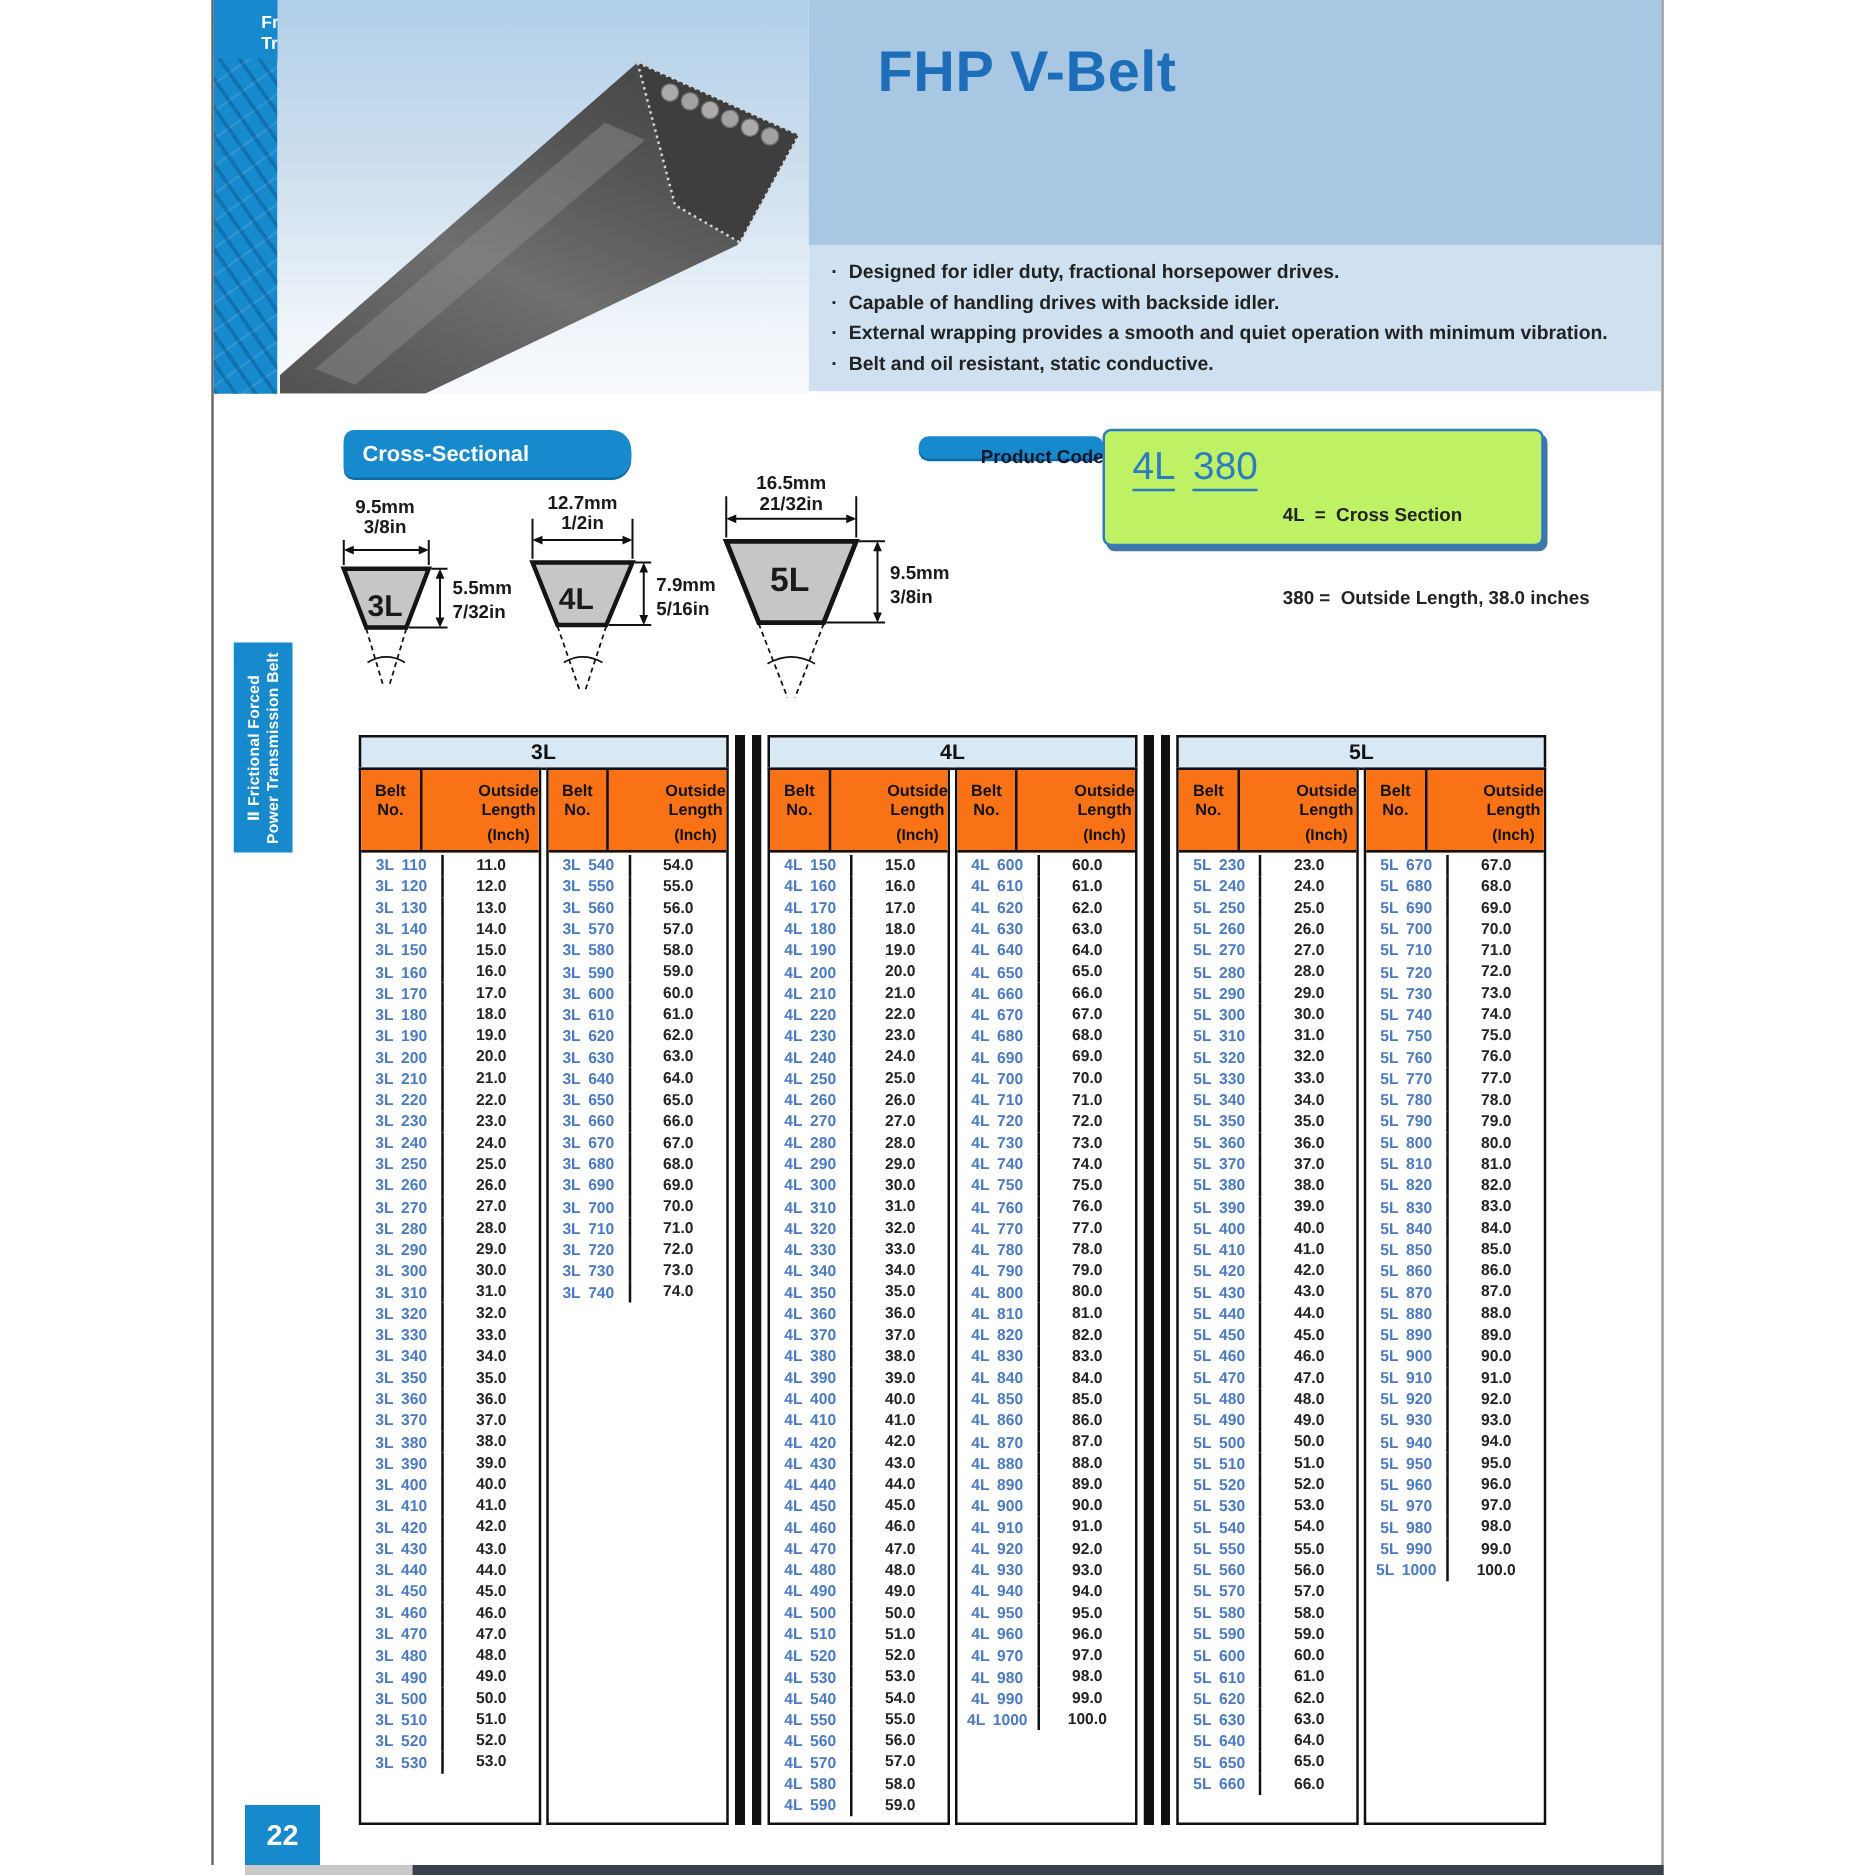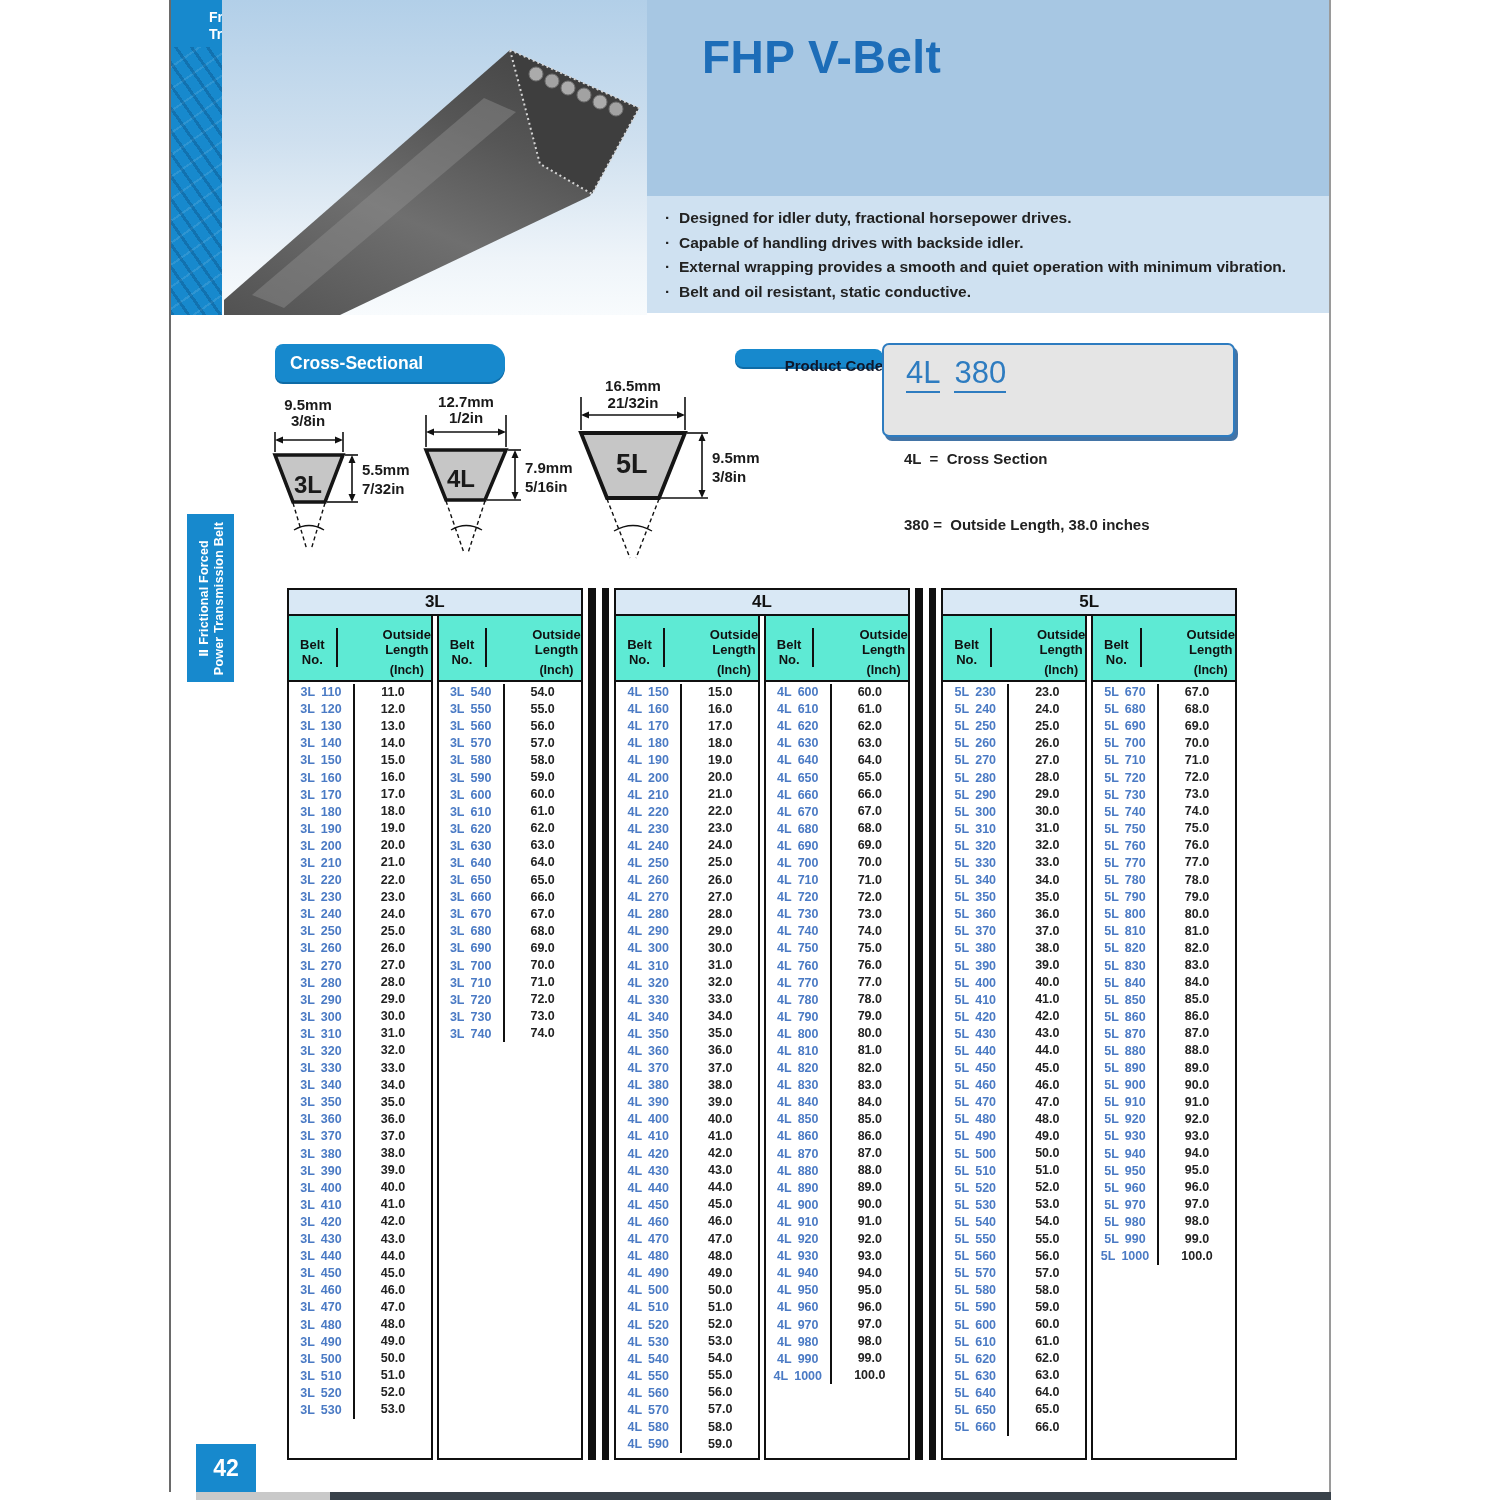--- a/index.html
+++ b/index.html
@@ -35,43 +35,43 @@
     border-radius:8px 16px 16px 8px;color:#fff;font-weight:bold;font-size:17.5px;line-height:38px;
     padding-left:15px;box-sizing:border-box;box-shadow:0 2px 0 #0e6ba6;}
   .cs-svg{position:absolute;}
   .cs-svg text{fill:#1a1a1a;font-weight:bold;}
   .dimtxt{font-size:15px;}
   .codetxt{font-size:24px;}
 
   
   .pc-pill{position:absolute;left:735px;top:349px;width:148px;height:18px;background:#1789cd;border-radius:8px;
     color:#0f172a;font-weight:bold;font-size:15px;line-height:33px;text-align:right;box-shadow:0 2px 0 #0e6ba6;}
-  .pc-box{position:absolute;left:882px;top:343px;width:353px;height:94px;background:#e5e5e5;
+  .pc-box{position:absolute;left:882px;top:343px;width:353px;height:94px;background:#bef264;
     border:2.5px solid #2e7cc0;border-radius:7px;box-sizing:border-box;
-    box-shadow:3px 4px 0 rgba(34,92,150,0.85);display:flex;align-items:flex-start;flex-direction:column;}
+    box-shadow:3px 4px 0 rgba(34,92,150,0.85);display:flex;align-items:flex-start;}
   .pc-code{margin:10px 0 0 22px;color:#2e7cc0;font-size:31px;white-space:nowrap;}
   .pc-code span{border-bottom:2.5px solid #2e7cc0;padding-bottom:1px;}
   .pc-code .sep{display:inline-block;width:14px;border:none;}
   .pc-legend{margin:13px 0 0 20px;font-size:15px;font-weight:bold;color:#222;line-height:22px;white-space:pre;}
 
   
   .side-label{position:absolute;left:187px;top:514px;width:47px;height:168px;background:#1789cd;}
   .side-label-text{position:absolute;left:-60.5px;top:60.5px;width:168px;height:47px;transform:rotate(-90deg);
     display:flex;flex-direction:column;justify-content:center;text-align:center;color:#fff;font-weight:bold;
     font-size:12.5px;line-height:15px;letter-spacing:0.2px;}
 
   
   #belt-table{position:absolute;left:287px;top:588px;width:950px;height:872px;display:flex;align-items:stretch;}
   .tgroup{width:302px;display:flex;flex-direction:column;}
   .gdivider{width:22px;margin:0 5px;background:linear-gradient(90deg,#101010 0 8px,rgba(0,0,0,0) 8px 14px,#101010 14px 22px);}
   .gtitle{height:28px;line-height:24px;text-align:center;font-weight:bold;font-size:17px;color:#111;
     background:#d9e8f5;border:2.5px solid #101010;box-sizing:border-box;}
   .subrow{flex:1;display:flex;justify-content:space-between;margin-top:-2.5px;}
   .subtable{width:146px;box-sizing:border-box;border:2.5px solid #101010;background:#fff;display:flex;flex-direction:column;}
-  .shead{display:flex;background:#5eead4;border-bottom:2.5px solid #101010;height:64px;flex:none;align-items:center;}
+  .shead{display:flex;background:#f97316;border-bottom:2.5px solid #101010;height:64px;flex:none;}
   .hcell{box-sizing:border-box;font-weight:bold;font-size:13px;color:#111;text-align:center;padding-top:9px;line-height:15px;}
   .hbelt{width:66px;border-right:2.5px solid #101010;}
   .hlen{flex:1;margin-left:45px;}
   .unit{margin-top:6px;font-size:12.5px;font-weight:bold;}
   .sbody{flex:1;display:flex;flex-direction:column;padding-top:2px;overflow:hidden;}
   .trow{display:flex;height:17.1px;flex:none;}
   .bcell{width:66px;border-right:2.5px solid #101010;box-sizing:border-box;display:flex;justify-content:center;
     align-items:center;color:#4a7ac4;font-weight:bold;font-size:12.5px;}
   .bpfx{margin-right:6px;}
   .lcell{flex:1;text-align:center;line-height:17.1px;font-weight:bold;font-size:12.5px;color:#222;}
@@ -1913,17 +1913,17 @@
                   <span class="bnum">1000</span>
                 </div>
                 <div class="lcell">100.0</div>
               </div>
             </div>
           </div>
         </div>
       </div>
     </div>
 
-  <div class="page-number">42</div>
+  <div class="page-number">22</div>
   <div class="footer-light"></div>
   <div class="footer-dark"></div>
 
 </div>
 
 </body></html>

